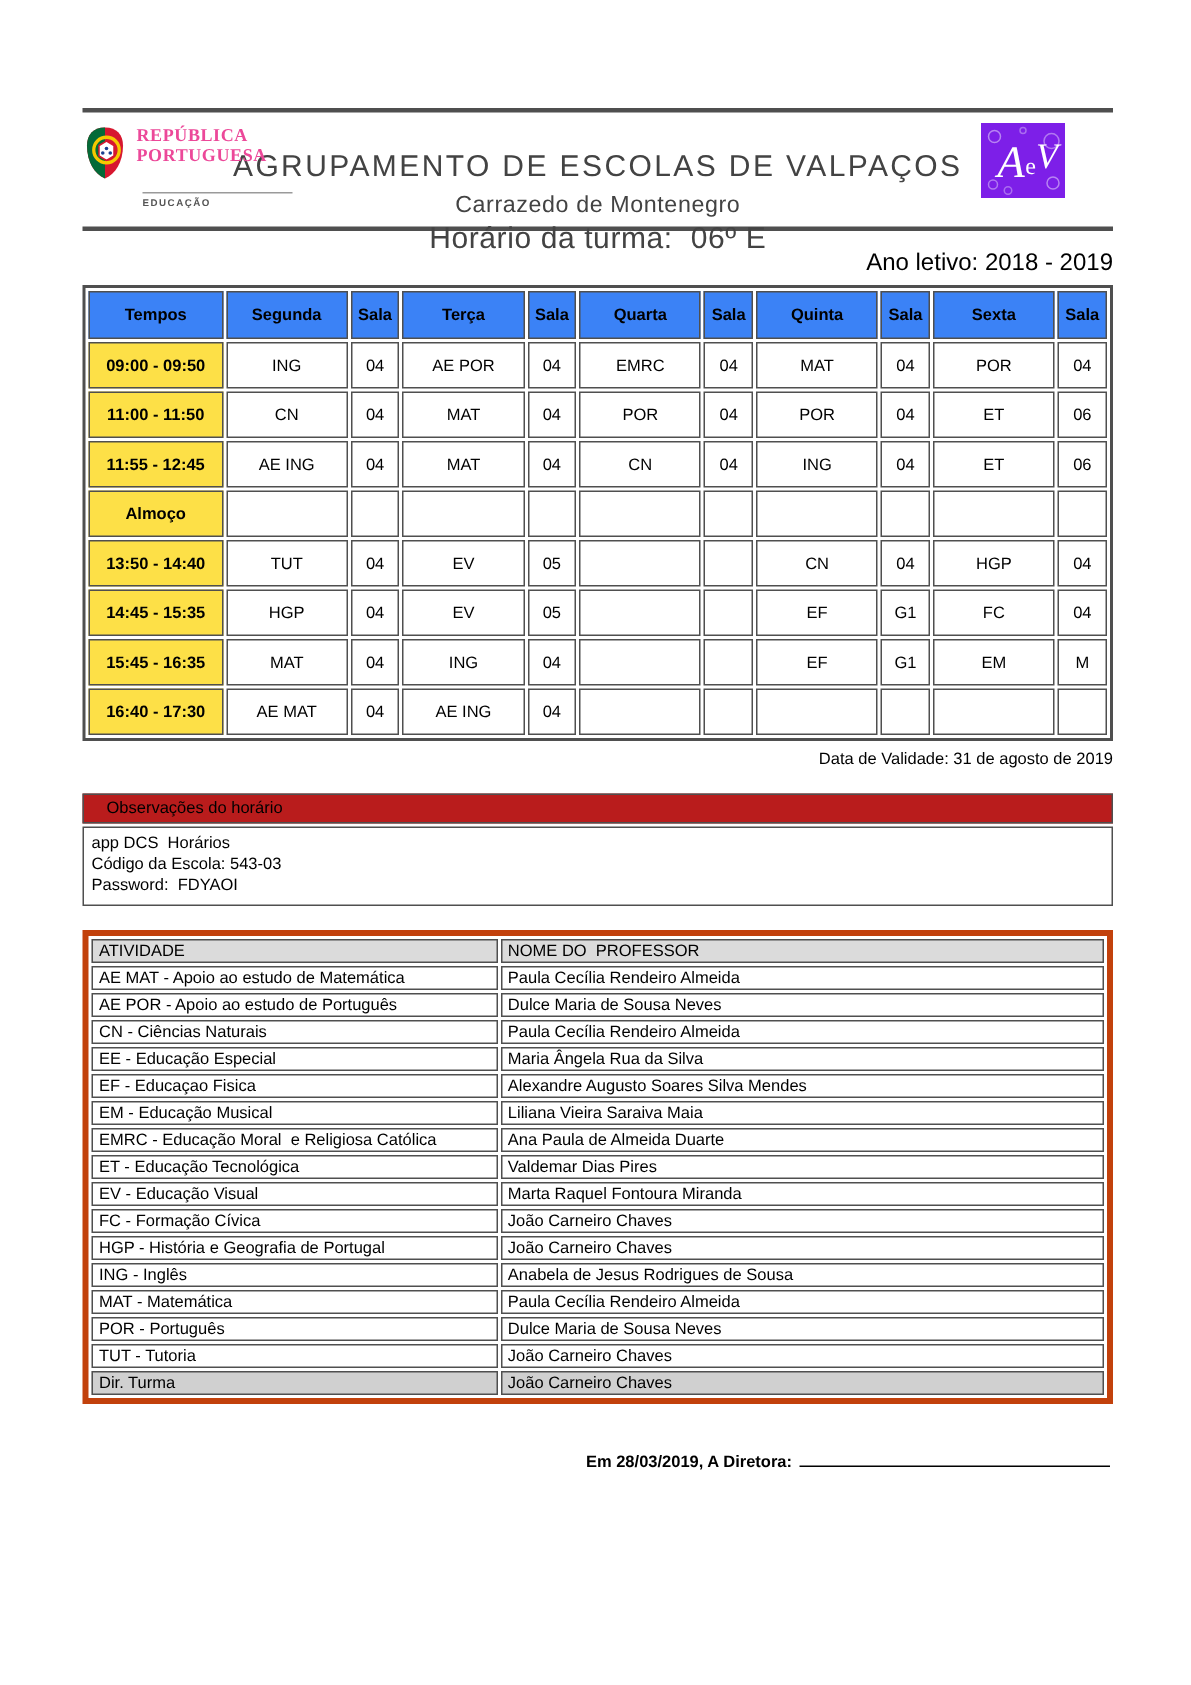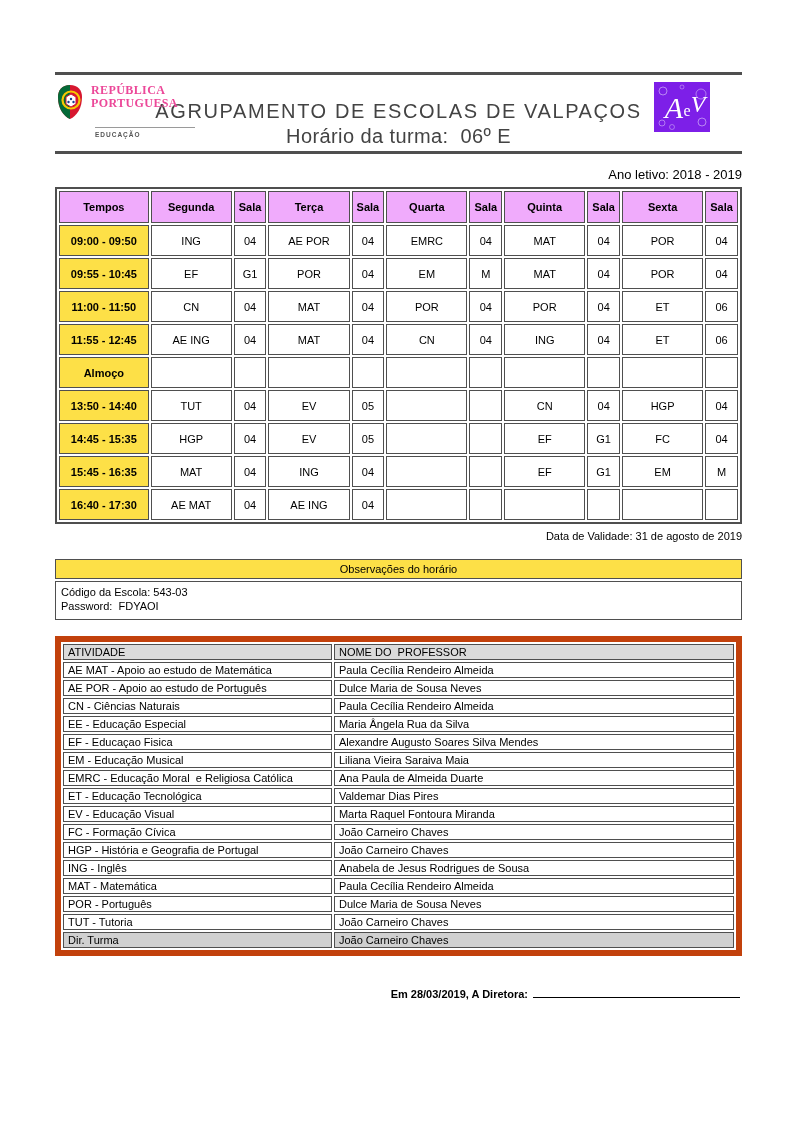--- a/index.html
+++ b/index.html
@@ -27,44 +27,44 @@
   .gov-sub { font-size: 6.5px; letter-spacing: 1px; color: #555; margin-left: 38px; font-weight: bold; }
 
   
   .titles { text-align: center; padding-top: 5px; color: #434343; }
   .title1 { font-size: 20px; letter-spacing: 1.6px; margin-top: 20px; }
   .title2 { font-size: 15.5px; margin-top: 5px; letter-spacing: 0.4px; }
   .title3 { font-size: 20px; margin-top: 2px; letter-spacing: 0.4px; white-space: pre-wrap; }
 
   .aev-logo { position: absolute; right: 32px; top: 7px; width: 56px; height: 50px; }
 
-  .ano-letivo { text-align: right; font-size: 13px; margin-top: 13px; }
+  .ano-letivo { text-align: right; font-size: 16px; margin-top: 13px; }
 
   
   table.tt { width: 100%; border-collapse: separate; border-spacing: 2px;
              border: 2px solid #4f4f4f; margin-top: 5px; background: #fff; }
   .tt th, .tt td { border: 1px solid #4f4f4f; text-align: center; vertical-align: middle;
                    font-size: 11px; overflow: hidden; }
-  .tt th { background: #f0abfc; font-weight: bold; height: 32px; }
+  .tt th { background: #3b82f6; font-weight: bold; height: 32px; }
   .tt td { height: 31px; background: #fff; font-weight: normal; }
   .tt td.time { background: #fde047; font-weight: bold; }
 
   .validade { text-align: right; font-size: 11px; margin-top: 6px; }
 
   
   .obs { margin-top: 17px; }
-  .obs-title { border: 1px solid #4f4f4f; background: #fde047; font-size: 11px;
-               padding: 3px 5px; white-space: pre-wrap; text-align: center; }
+  .obs-title { border: 1px solid #4f4f4f; background: #b91c1c; font-size: 11px;
+               padding: 3px 15px; white-space: pre-wrap; }
   .obs-body { border: 1px solid #4f4f4f; margin-top: 2px; font-size: 11px;
               padding: 3px 5px 6px 5px; line-height: 14px; }
   .obs-line { white-space: pre-wrap; }
 
   
   table.act { width: 100%; border-collapse: separate; border-spacing: 2px;
-              border: 6px solid #c2410c; margin-top: 16px; background: #fff; }
+              border: 4px solid #c2410c; margin-top: 16px; background: #fff; }
   .act th, .act td { border: 1px solid #4f4f4f; font-size: 11px; text-align: left;
                      padding: 1px 4px; height: 15px; font-weight: normal; white-space: pre-wrap; }
   .act thead th { background: #dbdbdb; }
   .act tbody tr:last-child td { background: #d0d0d0; }
 
   .signature { margin-top: 32px; text-align: right; font-size: 11px; padding-right: 2px; font-weight: bold; }
   .sig-line { display: inline-block; width: 207px; border-bottom: 1.5px solid #000;
               height: 10px; margin-left: 5px; }
 </style>
 </head>
@@ -94,20 +94,21 @@
             <div>REPÚBLICA</div>
             <div>PORTUGUESA</div>
           </div>
         </div>
         <div class="gov-sep"></div>
         <div class="gov-sub">EDUCAÇÃO</div>
       </div>
 
       <div class="titles">
         <div class="title1">AGRUPAMENTO DE ESCOLAS DE VALPAÇOS</div>
+        <div class="title2">Carrazedo de Montenegro</div>
         <div class="title3">Horário da turma:  06º E</div>
       </div>
 
       <div class="aev-logo">
         <svg width="56" height="50" viewBox="0 0 56 50">
           <rect x="0" y="0" width="56" height="50" fill="#7d1fe8"></rect>
           <circle cx="9" cy="9" r="4" fill="none" stroke="#ffffff" stroke-width="1" opacity="0.45"></circle>
           <circle cx="47" cy="12" r="5" fill="none" stroke="#ffffff" stroke-width="1" opacity="0.4"></circle>
           <circle cx="48" cy="40" r="4" fill="none" stroke="#ffffff" stroke-width="1" opacity="0.45"></circle>
           <circle cx="8" cy="41" r="3" fill="none" stroke="#ffffff" stroke-width="1" opacity="0.4"></circle>
@@ -161,33 +162,20 @@
             <td>AE POR</td>
             <td>04</td>
             <td>EMRC</td>
             <td>04</td>
             <td>MAT</td>
             <td>04</td>
             <td>POR</td>
             <td>04</td>
           </tr>
           <tr>
-            <td class="time">09:55 - 10:45</td>
-            <td>EF</td>
-            <td>G1</td>
-            <td>POR</td>
-            <td>04</td>
-            <td>EM</td>
-            <td>M</td>
-            <td>MAT</td>
-            <td>04</td>
-            <td>POR</td>
-            <td>04</td>
-          </tr>
-          <tr>
             <td class="time">11:00 - 11:50</td>
             <td>CN</td>
             <td>04</td>
             <td>MAT</td>
             <td>04</td>
             <td>POR</td>
             <td>04</td>
             <td>POR</td>
             <td>04</td>
             <td>ET</td>
@@ -272,20 +260,21 @@
             <td></td>
           </tr>
         </tbody>
     </table>
 
     <div class="validade">Data de Validade: 31 de agosto de 2019</div>
 
     <div class="obs">
       <div class="obs-title">Observações do horário</div>
       <div class="obs-body">
+          <div class="obs-line">app DCS  Horários</div>
           <div class="obs-line">Código da Escola: 543-03</div>
           <div class="obs-line">Password:  FDYAOI</div>
         </div>
     </div>
 
     <table class="act">
       <colgroup>
         <col style="width:40.2%">
         <col style="width:59.8%">
       </colgroup>

